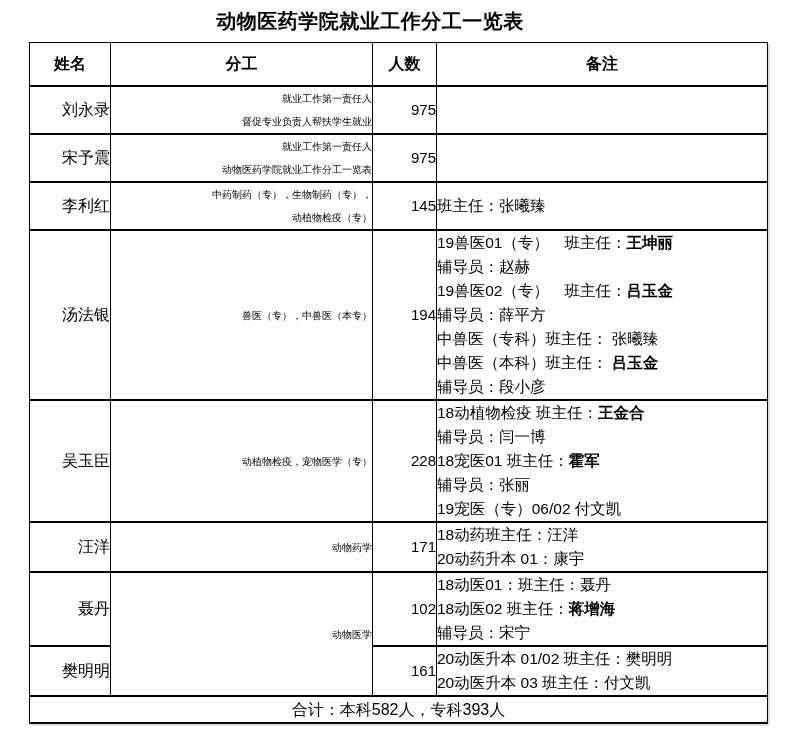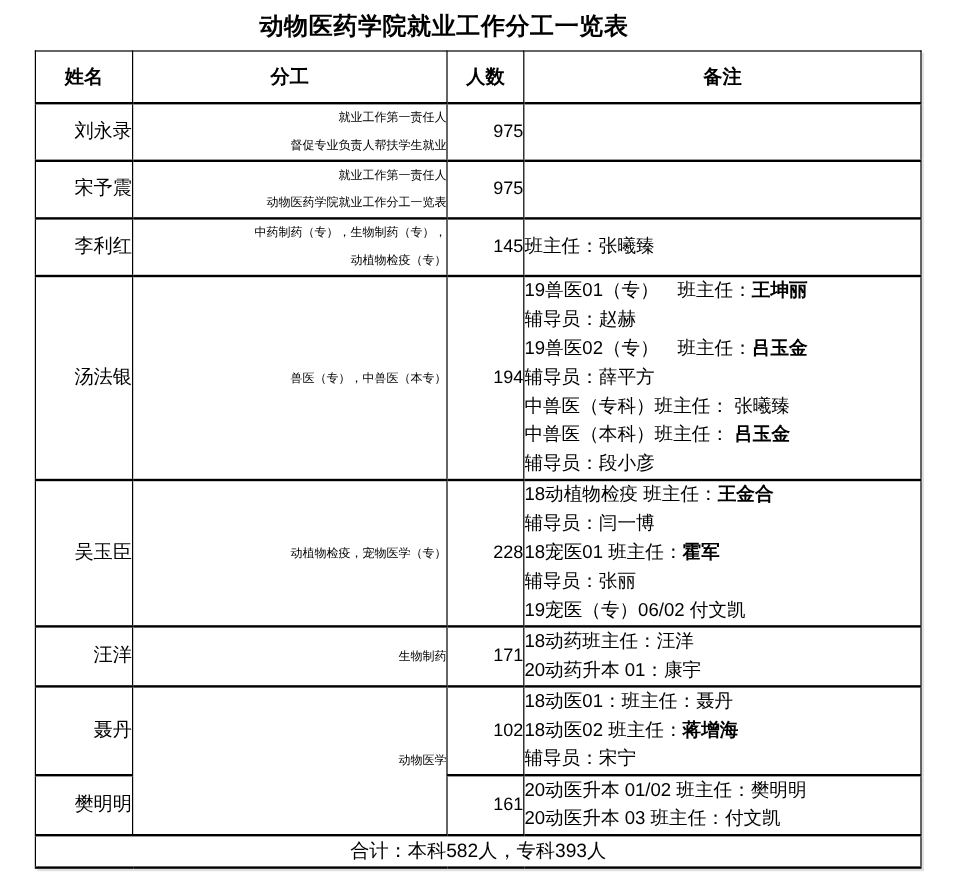--- a/index.html
+++ b/index.html
@@ -164,21 +164,21 @@
               <div class="remark-line"><span>18动植物检疫 班主任：</span><span class="seg-bold">王金合</span></div>
               <div class="remark-line"><span>辅导员：闫一博</span></div>
               <div class="remark-line"><span>18宠医01 班主任：</span><span class="seg-bold">霍军</span></div>
               <div class="remark-line"><span>辅导员：张丽</span></div>
               <div class="remark-line"><span>19宠医（专）06/02 付文凯</span></div>
             </td>
           </tr>
           <tr>
             <td class="name-cell">汪洋</td>
             <td class="division-cell">
-              <div>生物制药</div>
+              <div>动物药学</div>
             </td>
             <td class="count-cell">171</td>
             <td class="remarks-cell">
               <div class="remark-line"><span>18动药班主任：汪洋</span></div>
               <div class="remark-line"><span>20动药升本 01：康宇</span></div>
             </td>
           </tr>
           <tr>
             <td class="name-cell">聂丹</td>
             <td class="division-cell" rowspan="2">

